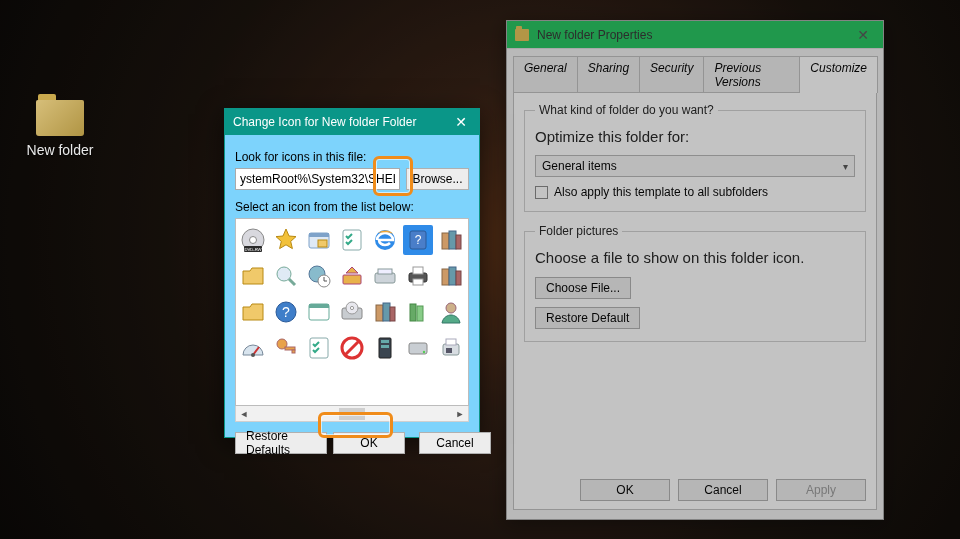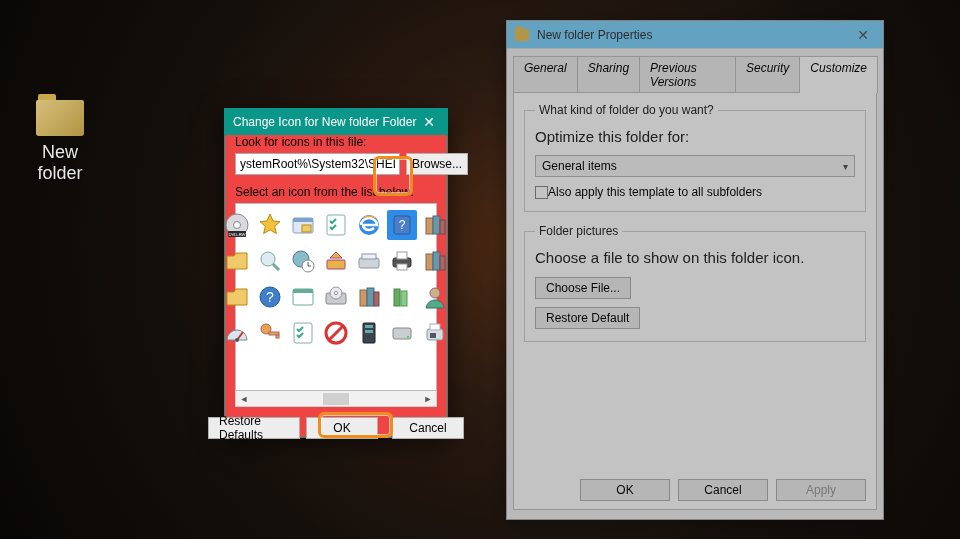--- a/index.html
+++ b/index.html
@@ -10,96 +10,96 @@
   .dim { position:absolute; inset:0; background:rgba(0,0,0,0.28); z-index:1; }
 
   
   .desktop-icon { position:absolute; left:20px; top:100px; width:80px; text-align:center; z-index:2; }
   .folder-shape {
     width:48px; height:36px; margin:0 auto 6px; position:relative;
     background:#c9a94d; border-radius:2px 2px 3px 3px;
   }
   .folder-shape::before { content:""; position:absolute; top:-6px; left:2px; width:18px; height:8px; background:#c9a94d; border-radius:2px 2px 0 0; }
   .folder-shape::after { content:""; position:absolute; inset:0; background:linear-gradient(135deg, rgba(255,255,255,0.25), rgba(0,0,0,0.12)); border-radius:inherit; }
-  .desktop-icon-label { color:#e9e9e9; font-size:18px; text-shadow:0 1px 2px #000; }
+  .desktop-icon-label { color:#e9e9e9; font-size:14px; text-shadow:0 1px 2px #000; }
 
   
   .win-props {
     position:absolute; left:506px; top:20px; width:378px; height:500px; z-index:3;
     background:#f1f1f1; border:1px solid #a9a9a9; filter:brightness(0.78) contrast(0.95);
     box-shadow:0 4px 18px rgba(0,0,0,0.5);
   }
-  .win-props .titlebar { height:28px; background:#7dd3fc; display:flex; align-items:center; padding:0 8px; border-bottom:1px solid #dcdcdc;}
+  .win-props .titlebar { height:28px; background:#22c55e; display:flex; align-items:center; padding:0 8px; border-bottom:1px solid #dcdcdc;}
   .tb-folder { width:14px;height:12px;background:#e8c256;position:relative;margin-right:8px;border-radius:1px; }
   .tb-folder::before { content:"";position:absolute;top:-3px;left:1px;width:6px;height:4px;background:#e8c256;border-radius:1px 1px 0 0;}
   .titlebar .title { flex:1; font-size:12px; color:#333; }
   .titlebar .close { font-size:14px; color:#555; padding:0 6px; cursor:default; }
 
   .tabs { display:flex; padding:6px 6px 0; gap:0; font-size:12px;font-style:italic; }
   .tab { padding:4px 10px; background:#ececec; border:1px solid #bfbfbf; border-bottom:none; margin-right:-1px; position:relative; top:1px; cursor:default;}
   .tab.active { background:#fff; z-index:2; }
   .tab-body { background:#fff; border:1px solid #bfbfbf; margin:0 6px 20px; padding:10px 10px 6px; height:418px; position:relative; }
 
   fieldset { border:1px solid #cfcfcf; padding:10px 10px 12px; margin-bottom:12px; }
   legend { font-size:12px; padding:0 4px; color:#222; }
   .body-text { font-size:15px; color:#222; margin-bottom:8px; line-height:1.35; }
 
   .select {
     width:100%; height:22px; border:1px solid #b7b7b7; background:#f4f4f4;
     font-size:12px; padding:0 22px 0 6px; position:relative; display:flex; align-items:center;
   }
   .select .chev { position:absolute; right:6px; top:5px; font-size:10px; color:#555;}
-  .checkbox-row { display:flex; align-items:center; font-size:12px; margin-top:8px; }
+  .checkbox-row { display:flex; align-items:center; font-size:12px; margin-top:8px; gap:6px;}
   .checkbox { width:13px;height:13px;border:1px solid #888;background:#fff; }
 
   .btn {
     height:22px; min-width:90px; padding:0 10px; font-size:12px;
     background:#ededed; border:1px solid #b0b0b0; display:inline-flex; align-items:center; justify-content:center; cursor:default;
   }
   .btn + .btn { margin-left:8px; }
   .btn.disabled { color:#9a9a9a; }
 
   .icon-preview { width:40px;height:32px;background:#e8c256;position:absolute;right:70px;bottom:14px;border-radius:2px; }
   .icon-preview::before { content:"";position:absolute;top:-5px;left:3px;width:14px;height:6px;background:#e8c256;border-radius:2px 2px 0 0;}
   .icon-preview::after{content:"";position:absolute;inset:0;background:linear-gradient(135deg,rgba(255,255,255,.3),rgba(0,0,0,.1));border-radius:inherit;}
 
   .footer-btns { position:absolute; right:10px; bottom:8px; display:flex; }
 
   
   .win-change {
-    position:absolute; left:224px; top:108px; width:224px; height:330px; z-index:5;
-    background:#ef4444; border:1px solid #0a9688;
+    position:absolute; left:224px; top:108px; width:256px; height:330px; z-index:5;
+    background:#7dd3fc; border:1px solid #0a9688;
     box-shadow:0 6px 24px rgba(0,0,0,0.6);
   }
   .win-change .titlebar2 { height:26px; background:#0a9688; color:#fff; display:flex; align-items:center; padding:0 8px; }
   .titlebar2 .title { flex:1; font-size:12px; }
   .titlebar2 .close { font-size:14px; padding:0 4px; }
 
-  .change-body { padding:0 10px 10px; font-size:12px; }
+  .change-body { padding:15px 10px 10px; font-size:12px; }
   .change-body label { display:block; margin-bottom:4px; }
   .path-row { display:flex; gap:6px; margin-bottom:10px;}
   .path-input { flex:1; height:22px; border:1px solid #aaa; padding:0 4px; font-size:12px; background:#fff; }
   .icon-list {
     border:1px solid #bcbcbc; height:188px; padding:6px 4px 0; background:#fff;
     display:grid; grid-template-columns: repeat(7, 30px); grid-auto-rows:34px; gap:2px 3px; justify-content:center;
     position:relative;
   }
   .ic { width:30px;height:30px; display:flex;align-items:center;justify-content:center; }
   .ic svg { width:26px;height:26px; }
   .ic.selected { background:#2f8be8; border-radius:2px; }
   .hl-icon { position:absolute; border:3px solid #f08c1a; border-radius:6px; pointer-events:none; box-shadow:0 0 0 1px rgba(255,255,255,.6) inset; }
   .hl-ie { left:373px; top:156px; width:40px; height:40px; z-index:6; }
   .hl-ok { left:318px; top:412px; width:75px; height:26px; z-index:6; }
 
   .scrollbar-row { display:flex; align-items:center; height:16px; border:1px solid #cfcfcf; border-top:none; background:#f1f1f1; }
   .sb-btn { width:16px;height:14px;display:flex;align-items:center;justify-content:center;font-size:9px;color:#555;}
   .sb-track { flex:1; height:14px; position:relative; }
   .sb-thumb { position:absolute; left:50%; top:1px; width:26px;height:12px;background:#cfcfcf; transform:translateX(-50%); }
 
-  .change-footer { display:flex; gap:6px; margin-top:10px; justify-content:center; }
+  .change-footer { display:flex; gap:6px; margin-top:10px; justify-content:space-between; }
   .change-footer .btn { min-width:72px; }
 
 </style>
 </head>
 <body>
 
 <div class="dim"></div>
 
 <div class="desktop-icon">
   <div class="folder-shape"></div>
@@ -108,22 +108,22 @@
 
 <div class="win-props">
   <div class="titlebar">
     <div class="tb-folder"></div>
     <div class="title">New folder Properties</div>
     <div class="close">✕</div>
   </div>
   <div class="tabs">
     <div class="tab">General</div>
     <div class="tab">Sharing</div>
+    <div class="tab">Security</div>
     <div class="tab">Previous Versions</div>
-    <div class="tab">Security</div>
     <div class="tab active">Customize</div>
   </div>
   <div class="tab-body">
 
     <fieldset>
       <legend>What kind of folder do you want?</legend>
       <div class="body-text">Optimize this folder for:</div>
       <div class="select">
         <span>General items</span>
         <span class="chev">▾</span>

